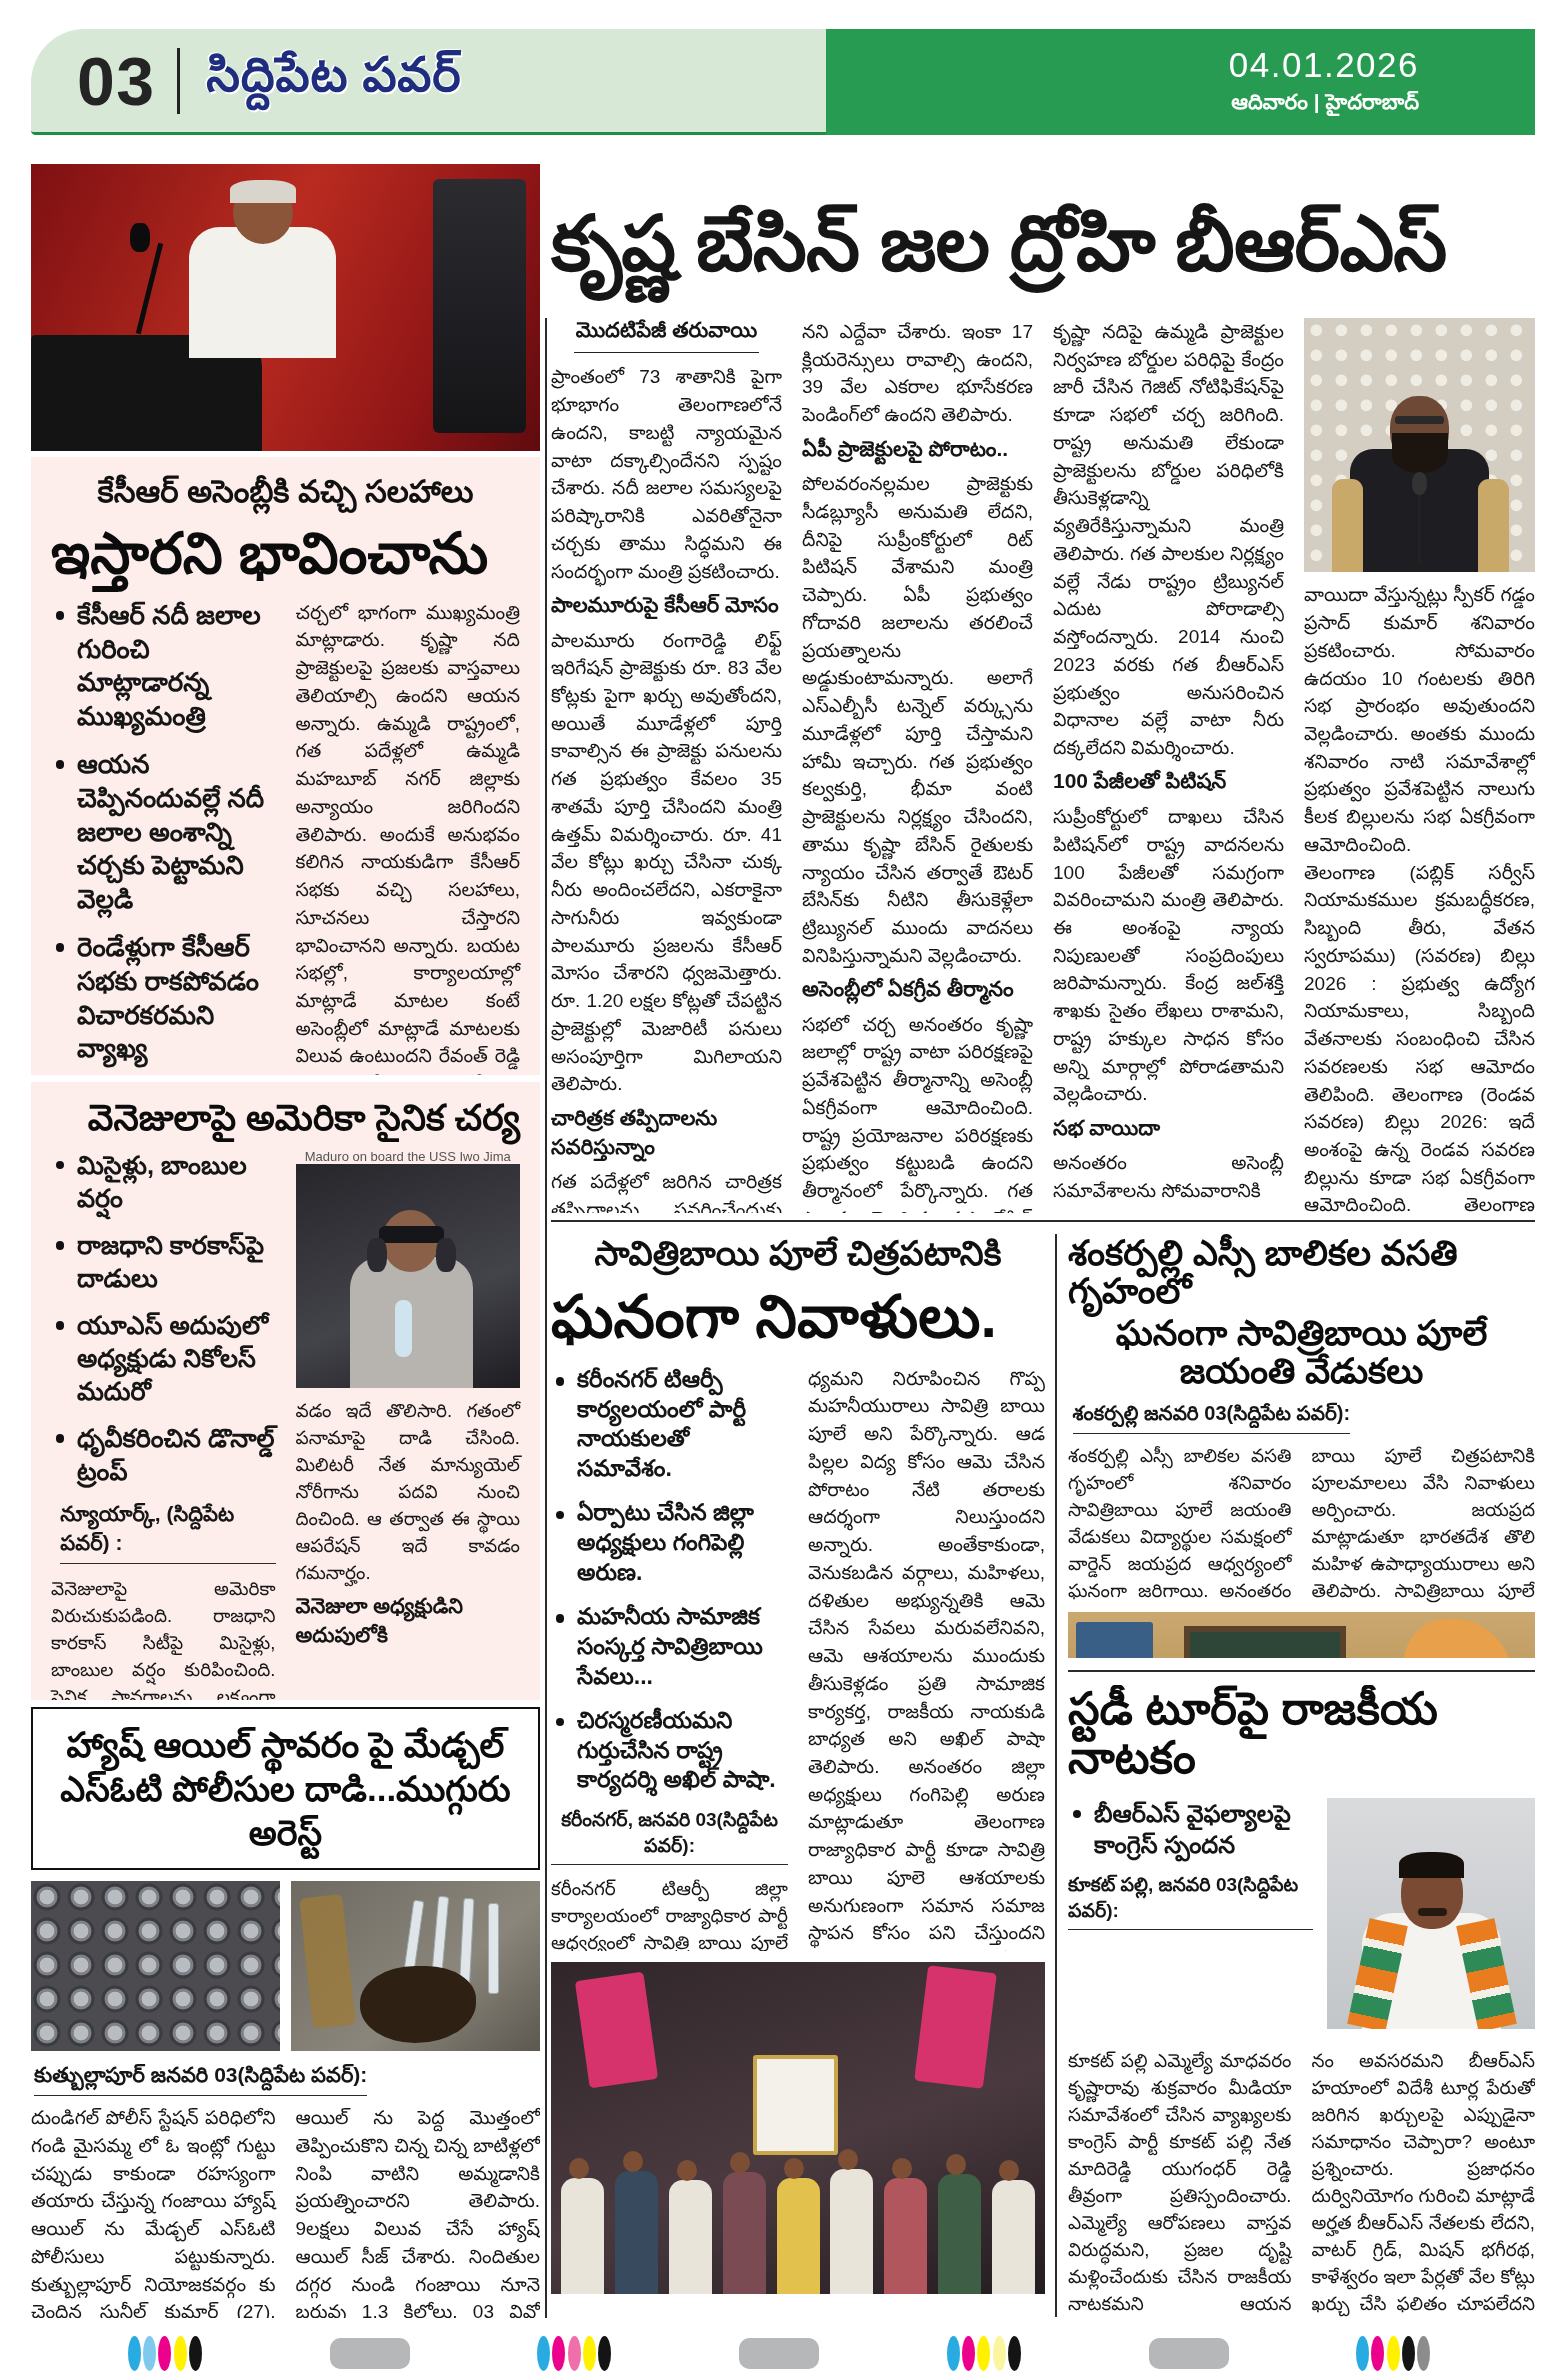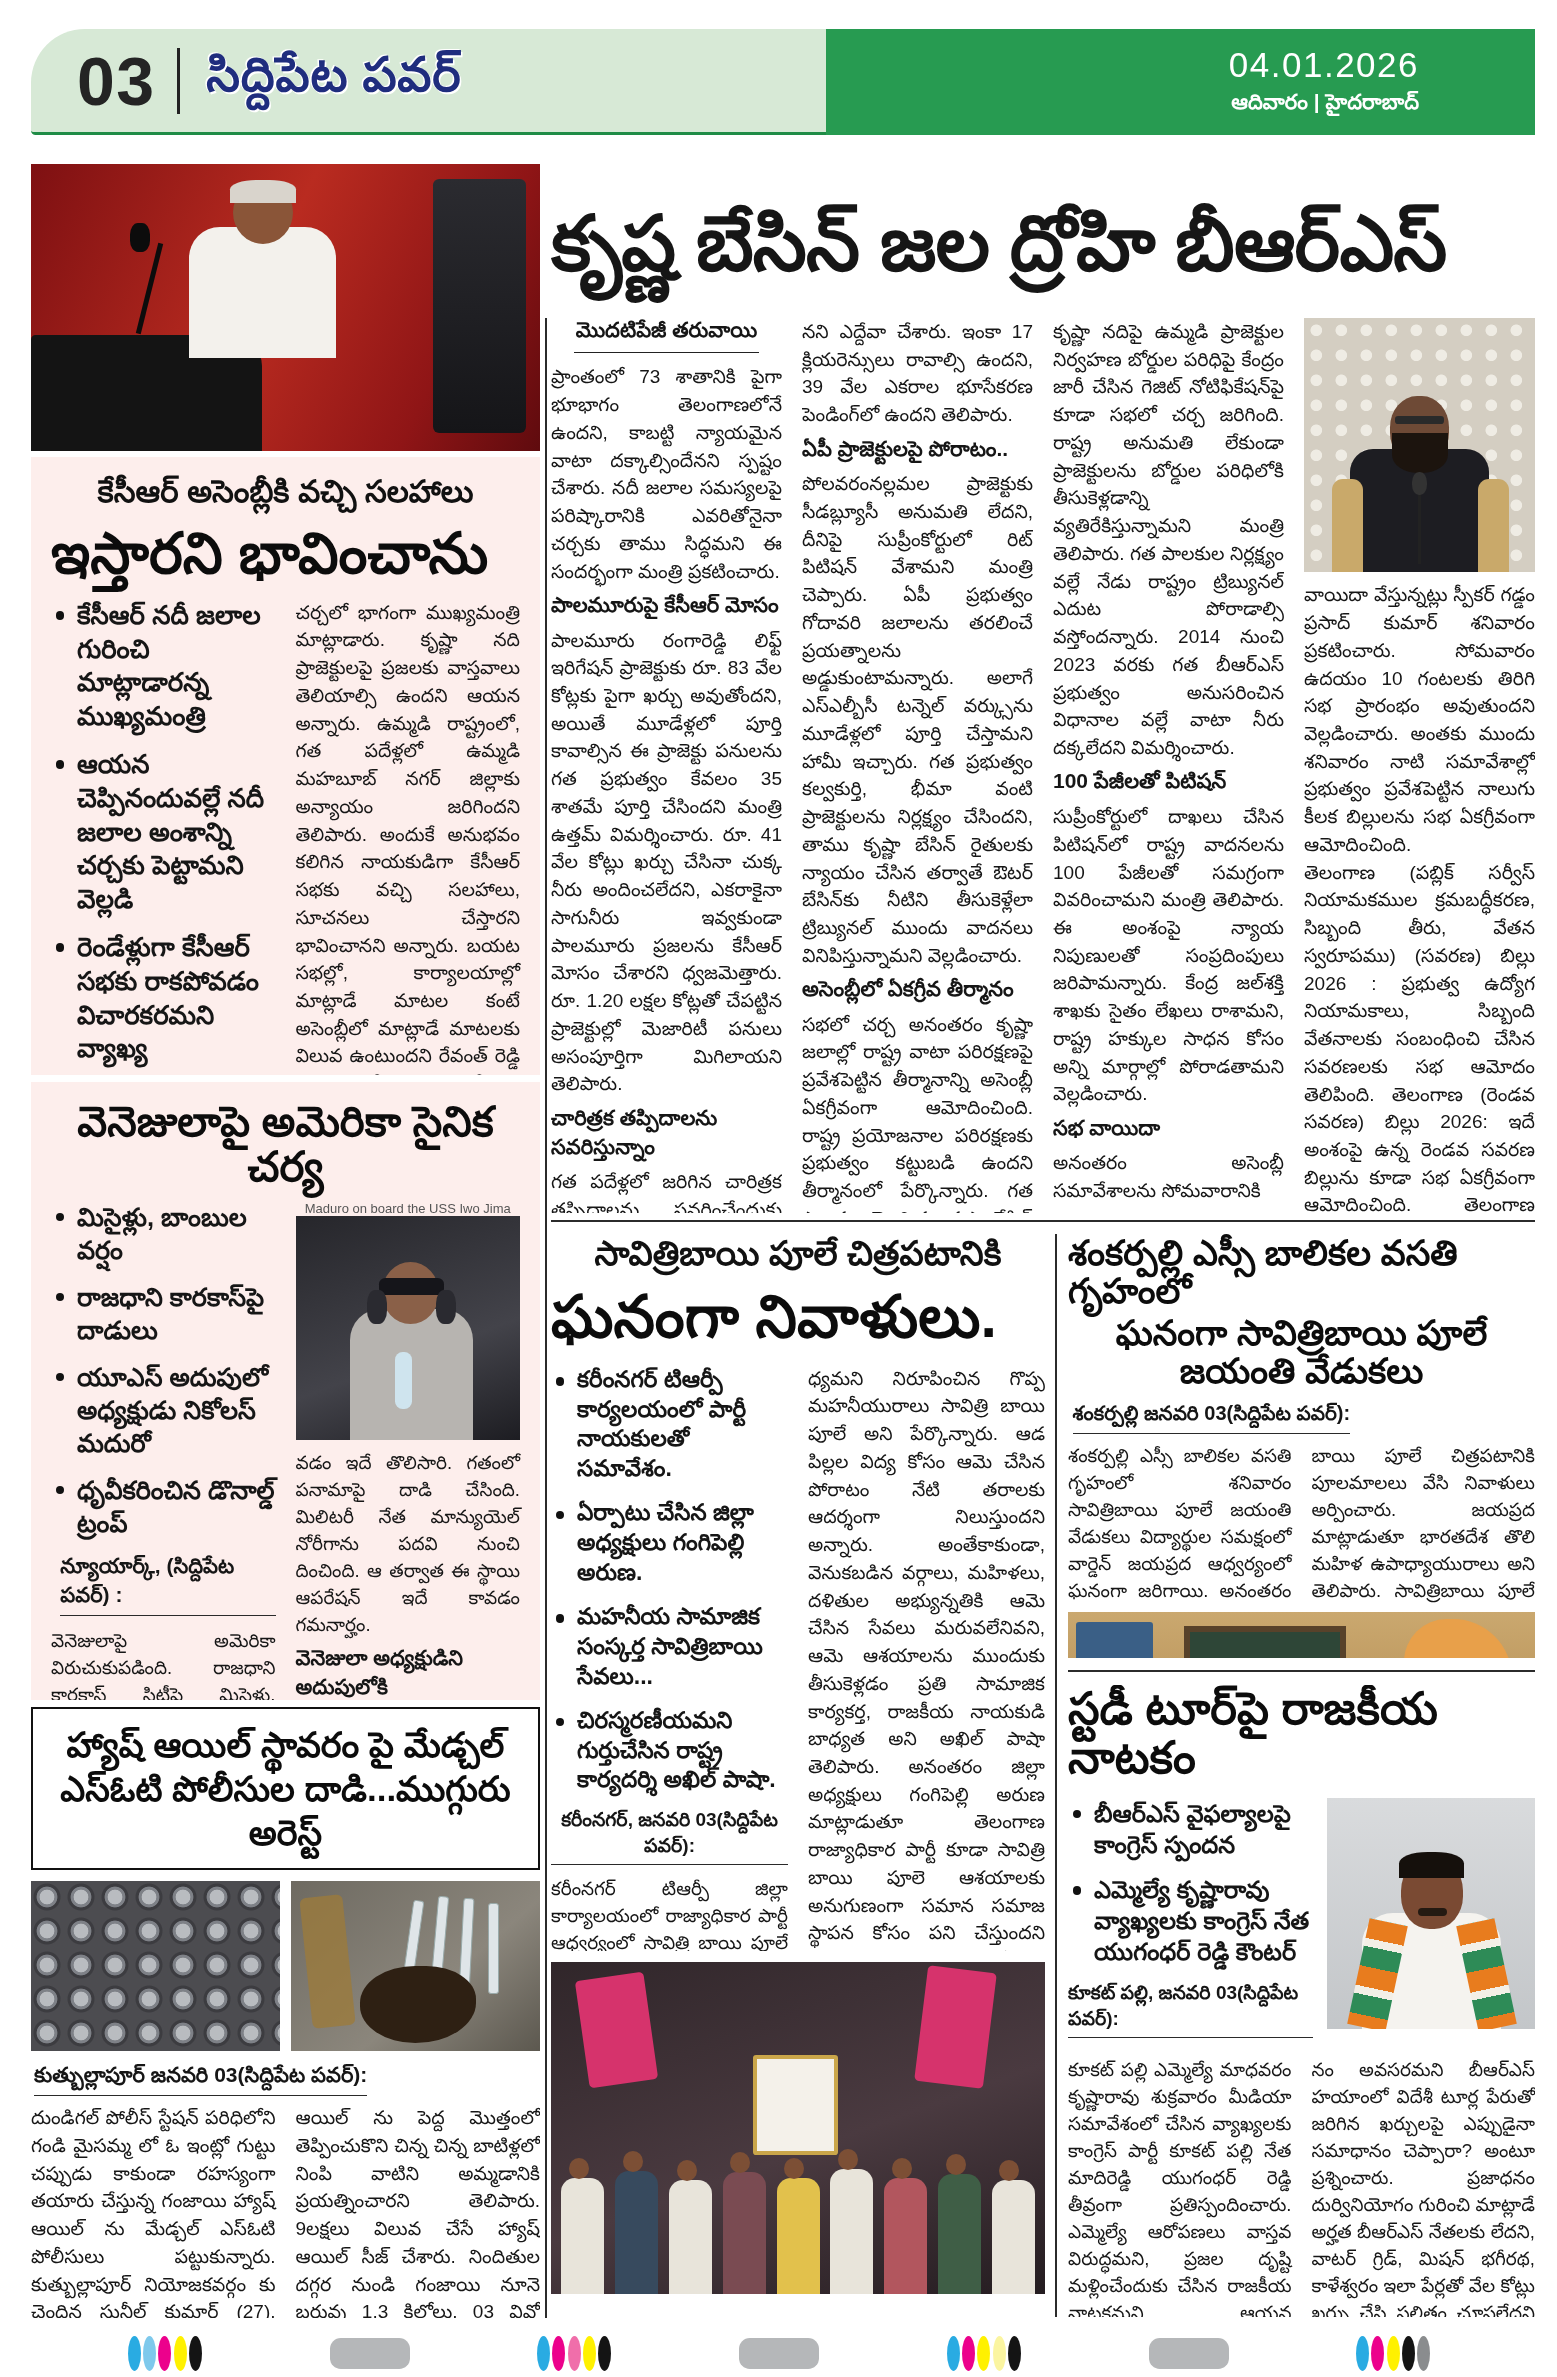--- a/index.html
+++ b/index.html
@@ -88,21 +88,21 @@
           <li>ఆయన చెప్పినందువల్లే నదీ జలాల అంశాన్ని చర్చకు పెట్టామని వెల్లడి</li>
           <li>రెండేళ్లుగా కేసీఆర్ సభకు రాకపోవడం విచారకరమని వ్యాఖ్య</li>
         </ul>
 
       </div>
       <div class="body-txt" style="font-size:19px;">చర్చలో భాగంగా ముఖ్యమంత్రి మాట్లాడారు. కృష్ణా నది ప్రాజెక్టులపై ప్రజలకు వాస్తవాలు తెలియాల్సి ఉందని ఆయన అన్నారు. ఉమ్మడి రాష్ట్రంలో, గత పదేళ్లలో ఉమ్మడి మహబూబ్ నగర్ జిల్లాకు అన్యాయం జరిగిందని తెలిపారు. అందుకే అనుభవం కలిగిన నాయకుడిగా కేసీఆర్ సభకు వచ్చి సలహాలు, సూచనలు చేస్తారని భావించానని అన్నారు. బయట సభల్లో, కార్యాలయాల్లో మాట్లాడే మాటల కంటే అసెంబ్లీలో మాట్లాడే మాటలకు విలువ ఉంటుందని రేవంత్ రెడ్డి స్పష్టం చేశారు. రెండేళ్లుగా ప్రతిపక్ష నాయకుడు సభకు రాకపోవడం విచారకరమని ఆయన అన్నారు. గతంలో బీఆర్ఎస్ నేతలు అవమానించినా కాంగ్రెస్ నేతలు సభకు వచ్చి మాట్లాడేవారని తెలిపారు. ప్రతిపక్ష నేతలు అసెంబ్లీలో మాట్లాడకపోతే అంతిమంగా ప్రజలకే అన్యాయం జరుగుతుందని ఆయన అన్నారు. కృష్ణా జలాలపై చర్చను తెరపైకి తెచ్చిందే కేసీఆర్ అని గుర్తు చేశారు. కానీ ఆయనకు చట్టసభలంటే చిన్న చూపు అని విమర్శించారు.</div>
     </div>
   </div>
 
   <div class="pinkbox" style="top:1082px;height:618px;">
-    <div class="headline" style="font-size:42px;text-align:center;margin-bottom:10.8px;">వెనెజులాపై అమెరికా సైనిక చర్య</div>
+    <div class="headline" style="font-size:36px;text-align:right;margin-bottom:10.8px;">వెనెజులాపై అమెరికా సైనిక చర్య</div>
     <div class="twocol">
       <div>
         <ul class="bullets" style="font-size:25.4px;">
           <li>మిసైళ్లు, బాంబుల వర్షం</li>
           <li>రాజధాని కారకాస్‌పై దాడులు</li>
           <li>యూఎస్ అదుపులో అధ్యక్షుడు నికోలస్ మదురో</li>
           <li>ధృవీకరించిన డొనాల్డ్ ట్రంప్</li>
         </ul>
         <div style="margin:0 0 10.8px 9.3px;"><span class="byline">న్యూయార్క్, (సిద్దిపేట పవర్) :</span></div>
         <div class="body-txt" style="font-size:18.5px;">వెనెజులాపై అమెరికా విరుచుకుపడింది. రాజధాని కారకాస్ సిటీపై మిసైళ్లు, బాంబుల వర్షం కురిపించింది. సైనిక స్థావరాలను లక్ష్యంగా చేసుకుని దాడులు జరిగాయి. ఈ ఆపరేషన్‌ను అమెరికా అధ్యక్షుడు డొనాల్డ్ ట్రంప్ స్వయంగా ధృవీకరించారు. అధ్యక్షుడు నికోలస్ మదురోను అదుపులోకి తీసుకున్నట్లు ప్రకటించారు. డ్రగ్స్ అక్రమ రవాణా, అవినీతి ఆరోపణలపై వెనెజులాపై అమెరికా ఈ సైనిక చర్యకు దిగింది. 1989 తర్వాత ఒక లాటిన్ అమెరికా దేశంలో అమెరికా నేరుగా సైనిక జోక్యం చేసుకో</div>
@@ -242,21 +242,20 @@
 
     </div>
   </div>
 
   <div class="abs" style="left:1068px;top:1685px;width:467px;height:632px;overflow:hidden;">
     <div class="headline" style="font-size:45px;">స్టడీ టూర్‌పై రాజకీయ నాటకం</div>
     <div style="display:flex;gap:14px;margin-top:15.4px;">
       <div style="flex:1;">
         <ul class="bullets" style="font-size:24px;">
           <li>బీఆర్ఎస్ వైఫల్యాలపై కాంగ్రెస్ స్పందన</li>
-          <li>ఎమ్మెల్యే కృష్ణారావు వ్యాఖ్యలకు కాంగ్రెస్ నేత యుగంధర్ రెడ్డి కౌంటర్</li>
         </ul>
         <div style="margin-top:10.8px;"><span class="byline" style="font-size:19px;">కూకట్ పల్లి, జనవరి 03(సిద్దిపేట పవర్):</span></div>
       </div>
       <div class="photo-inline" style="flex:0 0 208px;height:231px;background:linear-gradient(180deg,#d9dbdd,#c3c6c9);">
         <div class="abs" style="left:35px;bottom:0;width:139px;height:116px;background:#f5f3ef;border-radius:31px 31px 0 0;"></div>
         <div class="abs" style="left:74px;bottom:100px;width:62px;height:71px;background:#7a4a33;border-radius:46%;"></div>
         <div class="abs" style="left:72px;bottom:151px;width:65px;height:26px;background:#15100c;border-radius:44% 44% 0 0;"></div>
         <div class="abs" style="left:91px;bottom:113px;width:29px;height:7.7px;background:#241a12;border-radius:4.6px;"></div>
         <div class="abs" style="left:31px;bottom:0;width:39px;height:108px;background:repeating-linear-gradient(180deg,#e87c1e 0 20px,#f3efe6 20px 28px,#2e8b57 28px 48px);transform:rotate(12deg);"></div>
         <div class="abs" style="left:140px;bottom:0;width:39px;height:108px;background:repeating-linear-gradient(180deg,#e87c1e 0 20px,#f3efe6 20px 28px,#2e8b57 28px 48px);transform:rotate(-12deg);"></div>

